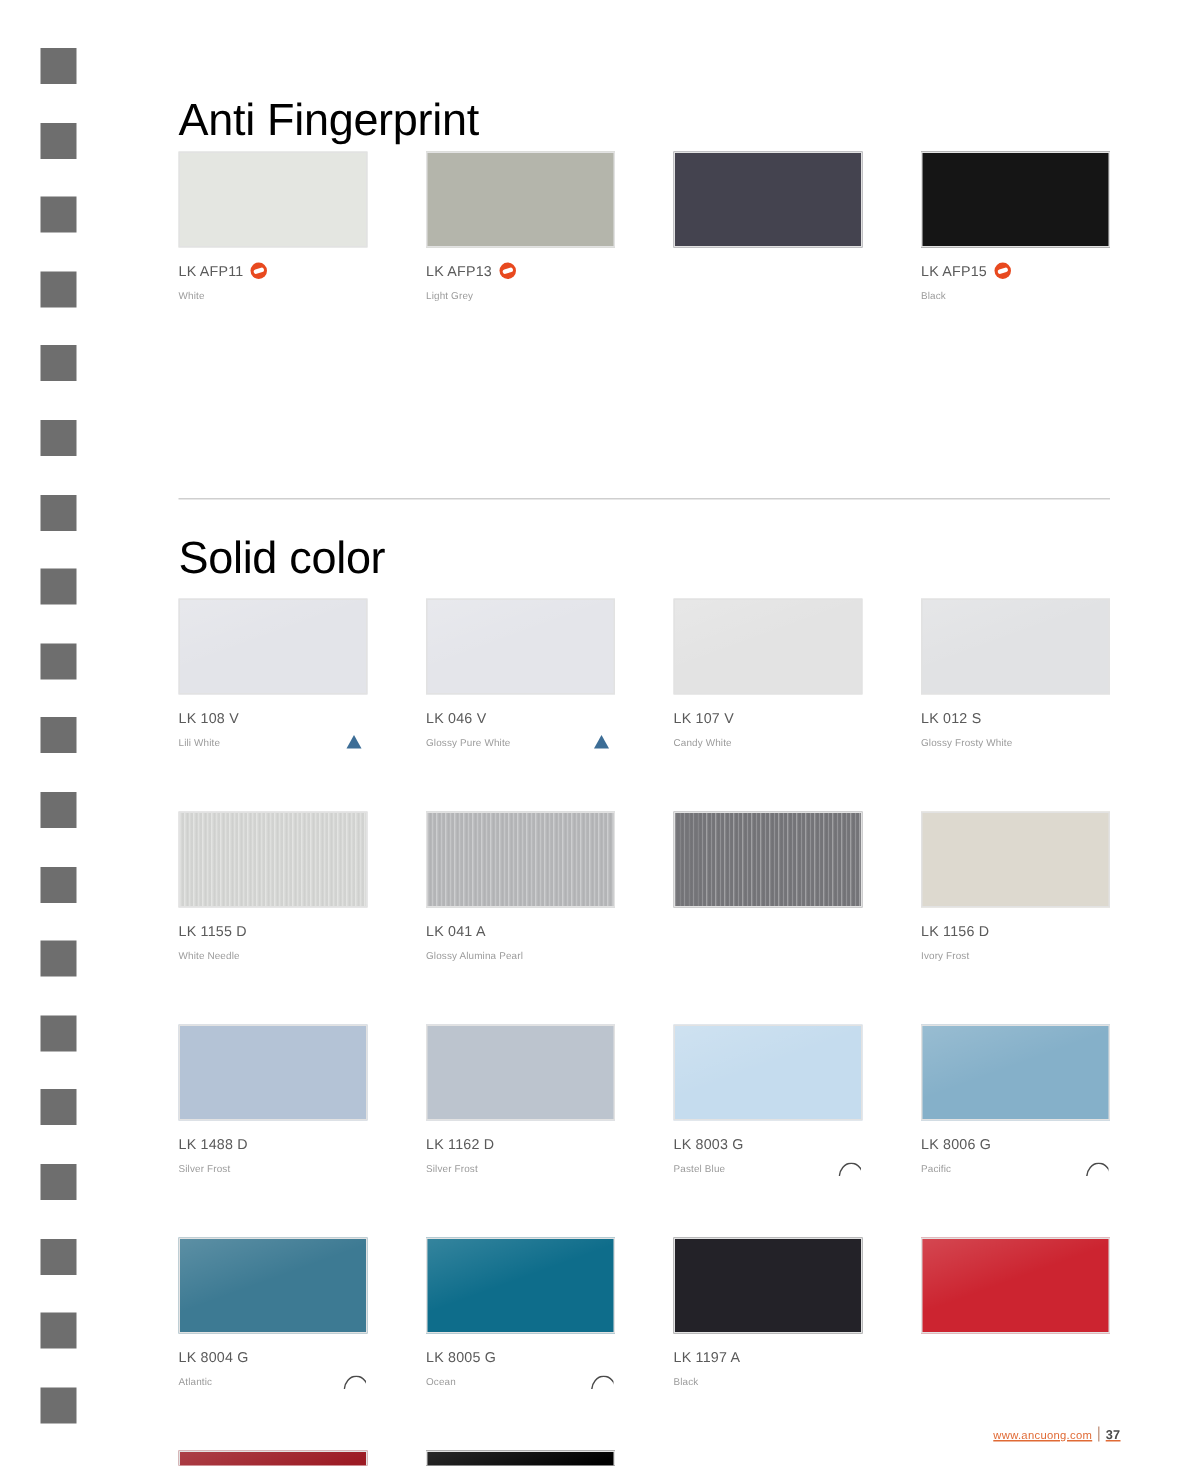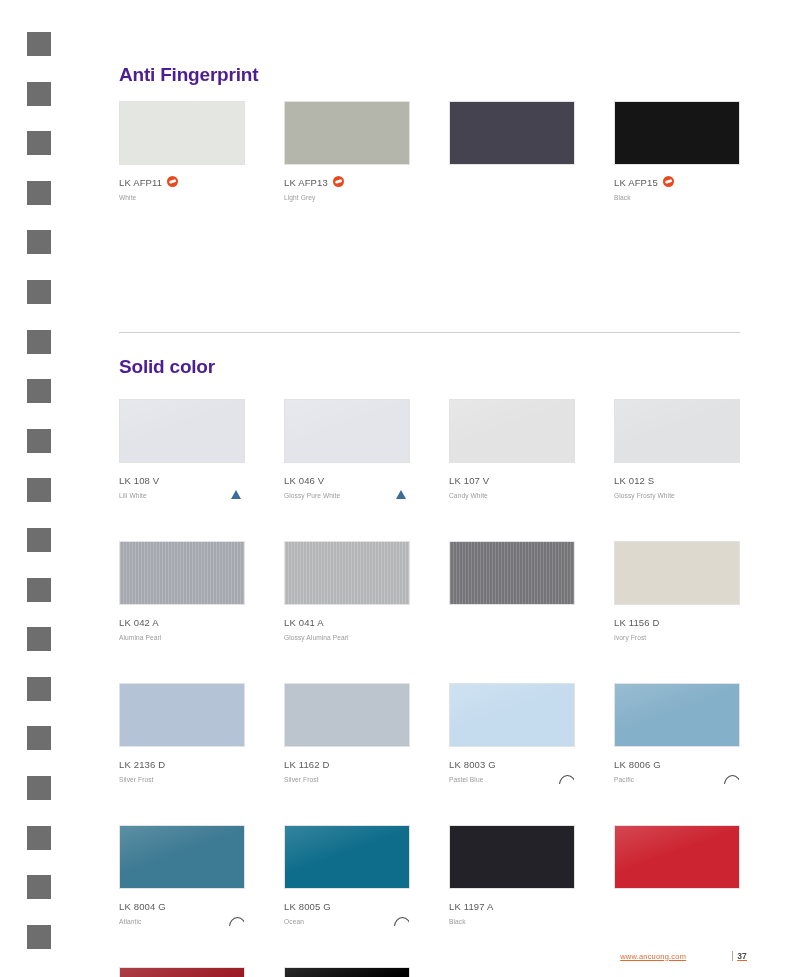--- a/index.html
+++ b/index.html
@@ -39,23 +39,23 @@
   
   .content {
     position: absolute;
     left: 119px;
     top: 0;
     width: 640px;
     height: 977px;
   }
 
   .section-title {
-    font-size: 19px;
-    font-weight: 700;
-    color: #4c1d95;
+    font-size: 30px;
+    font-weight: 400;
+    color: #000000;
     letter-spacing: -0.2px;
   }
   #anti-title { position: absolute; left: 0; top: 64px; }
   #solid-title { position: absolute; left: 0; top: 356px; }
 
   .divider {
     position: absolute;
     left: 0;
     top: 332px;
     width: 621px;
@@ -190,21 +190,20 @@
     align-items: center;
     gap: 4px;
     text-decoration: underline;
   }
   .footer .pg {
     color: #4a4a4a;
     font-size: 8.5px;
     font-weight: bold;
     border-left: 1px solid #c9a08c;
     padding-left: 4px;
-    margin-left: 42px;
   }
 </style>
 </head>
 <body>
 
 <div class="page">
 
   <div class="binding">
       <div class="binding-hole" style="top: 32px;"></div>
       <div class="binding-hole" style="top: 81.6px;"></div>
@@ -295,26 +294,26 @@
         <div class="swatch-cell">
           <div class="chip" style="background: rgb(225, 226, 228);">
             <div class="gloss"></div>
           </div>
           <div class="labels">
             <div><span class="code">LK 012 S</span></div>
             <div class="name">Glossy Frosty White</div>
           </div>
         </div>
         <div class="swatch-cell">
-          <div class="chip" style="background: rgb(169, 171, 178);">
+          <div class="chip" style="background: rgb(215, 216, 214);">
             <div class="tex"></div>
           </div>
           <div class="labels">
-            <div><span class="code">LK 042 A</span></div>
-            <div class="name">Alumina Pearl</div>
+            <div><span class="code">LK 1155 D</span></div>
+            <div class="name">White Needle</div>
           </div>
         </div>
         <div class="swatch-cell">
           <div class="chip" style="background: rgb(184, 185, 187);">
             <div class="tex"></div>
           </div>
           <div class="labels">
             <div><span class="code">LK 041 A</span></div>
             <div class="name">Glossy Alumina Pearl</div>
           </div>
@@ -327,21 +326,21 @@
         <div class="swatch-cell">
           <div class="chip" style="background: rgb(221, 217, 207);"></div>
           <div class="labels">
             <div><span class="code">LK 1156 D</span></div>
             <div class="name">Ivory Frost</div>
           </div>
         </div>
         <div class="swatch-cell">
           <div class="chip" style="background: rgb(180, 195, 214);"></div>
           <div class="labels">
-            <div><span class="code">LK 2136 D</span></div>
+            <div><span class="code">LK 1488 D</span></div>
             <div class="name">Silver Frost</div>
           </div>
         </div>
         <div class="swatch-cell">
           <div class="chip" style="background: rgb(188, 196, 206);"></div>
           <div class="labels">
             <div><span class="code">LK 1162 D</span></div>
             <div class="name">Silver Frost</div>
           </div>
         </div>

